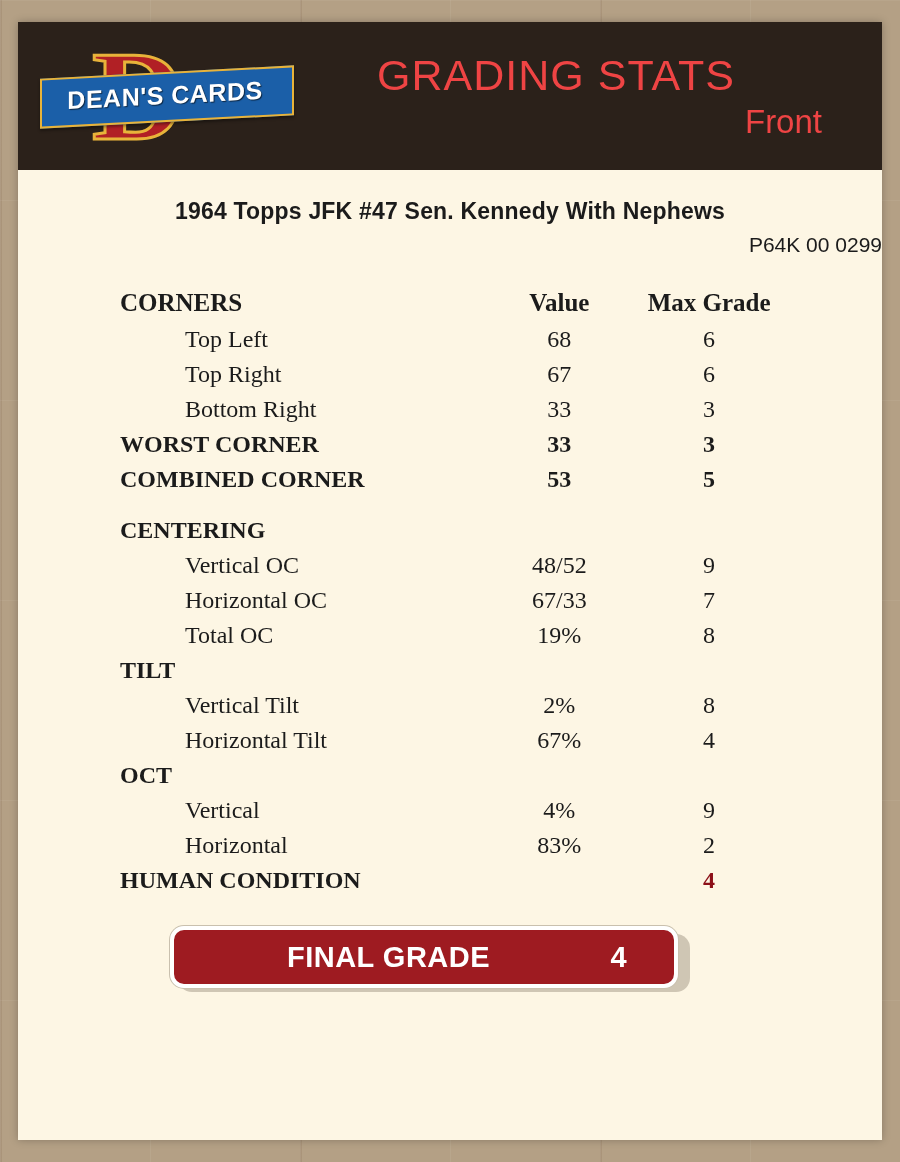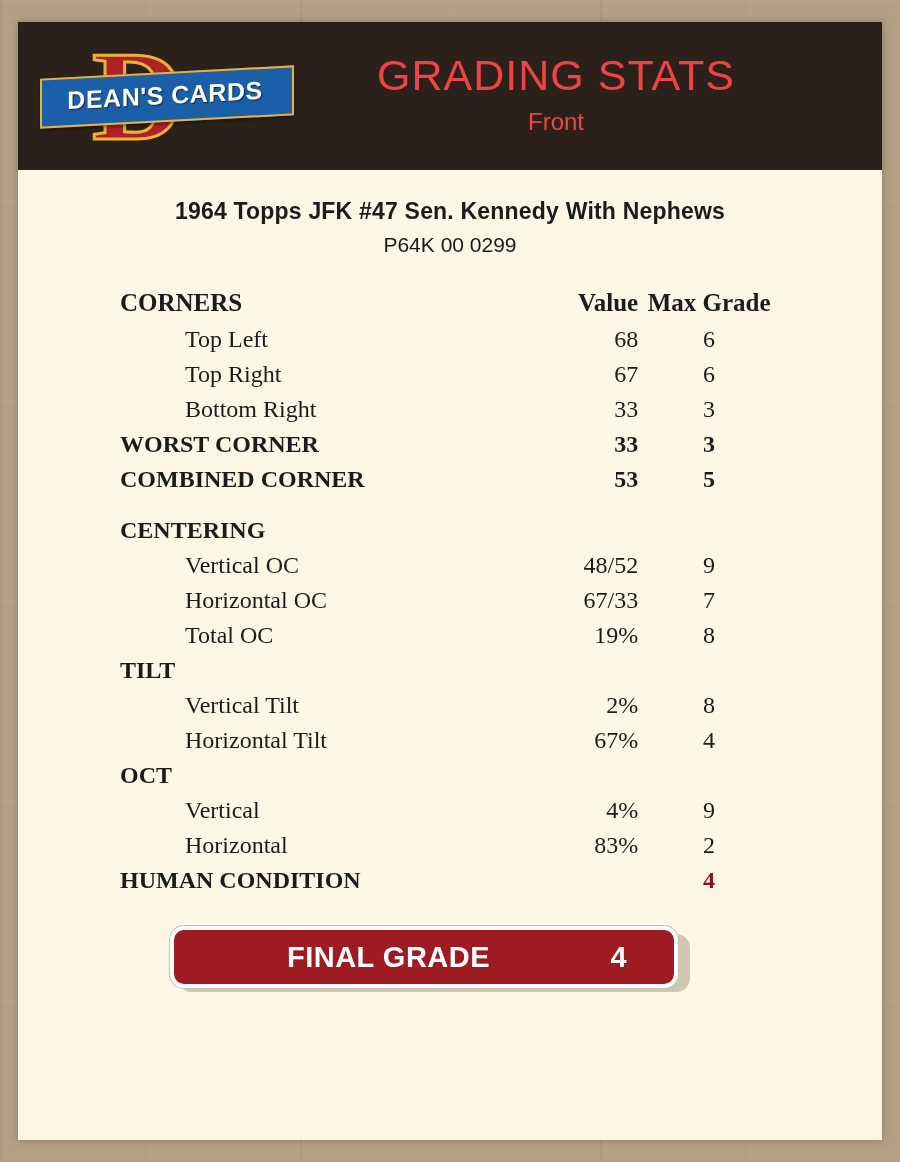--- a/index.html
+++ b/index.html
@@ -92,35 +92,36 @@
     text-align: center;
     color: #ef4444;
     padding-right: 60px;
   }
   .header-titles .main {
     font-size: 43px;
     letter-spacing: 1px;
     line-height: 52px;
   }
   .header-titles .sub {
-    font-size: 24px;
+    font-size: 33px;
     line-height: 42px;
+    text-align: right;
   }
   .content {
     padding: 28px 0 14px 0;
   }
   .card-title {
     text-align: center;
     font-weight: bold;
     font-size: 23px;
     color: #1b1b1b;
     letter-spacing: 0.2px;
   }
   .card-id {
-    text-align: center;
+    text-align: right;
     font-size: 21px;
     color: #1b1b1b;
     margin-top: 8px;
   }
   table.stats {
     margin: 28px auto 0 auto;
     border-collapse: collapse;
     width: 660px;
     color: #1b1b1b;
   }
@@ -133,21 +134,21 @@
   }
   td.label {
     width: 330px;
     padding-left: 18px;
   }
   td.label.indent {
     padding-left: 65px;
   }
   td.value {
     width: 175px;
-    text-align: right;
+    text-align: center;
   }
   td.grade {
     width: 155px;
     text-align: center;
   }
   tr.section td {
     font-weight: bold;
   }
   tr.headrow td {
     font-weight: bold;

